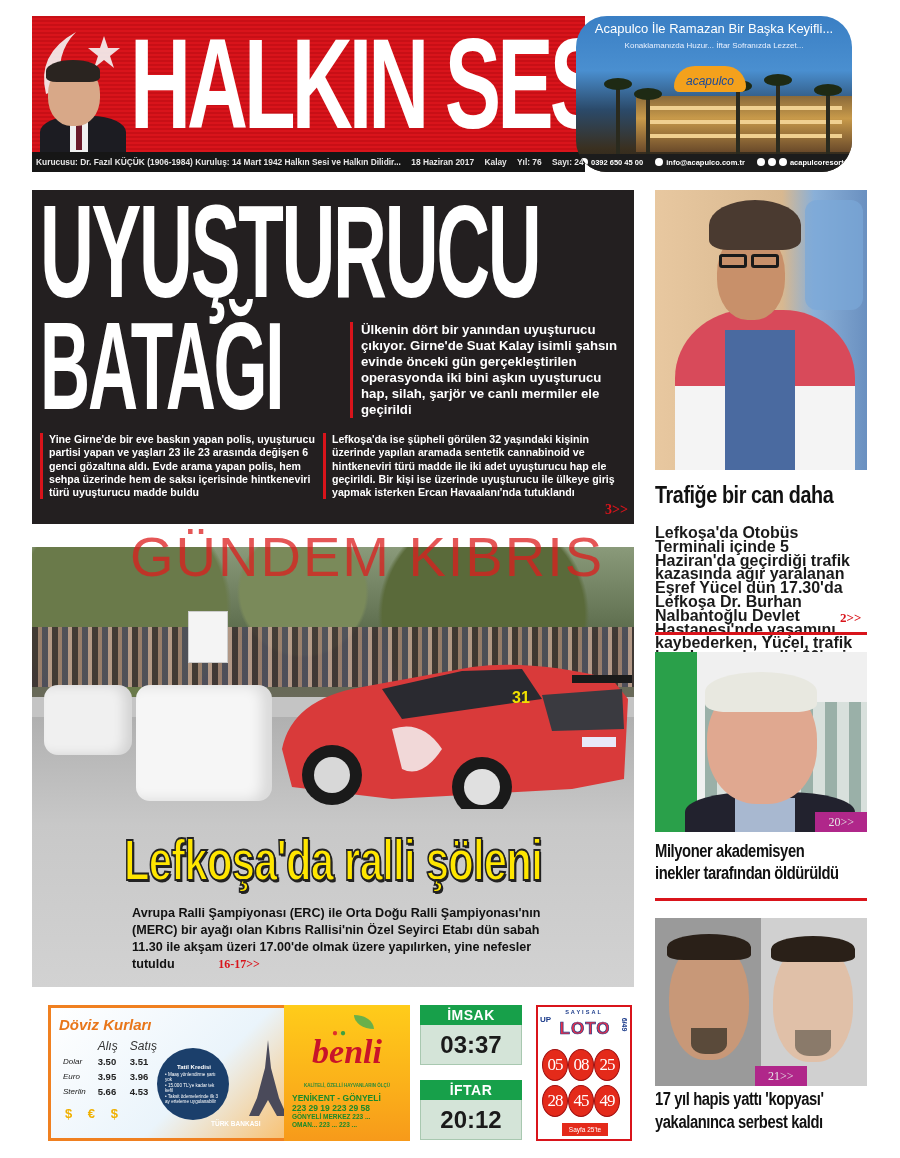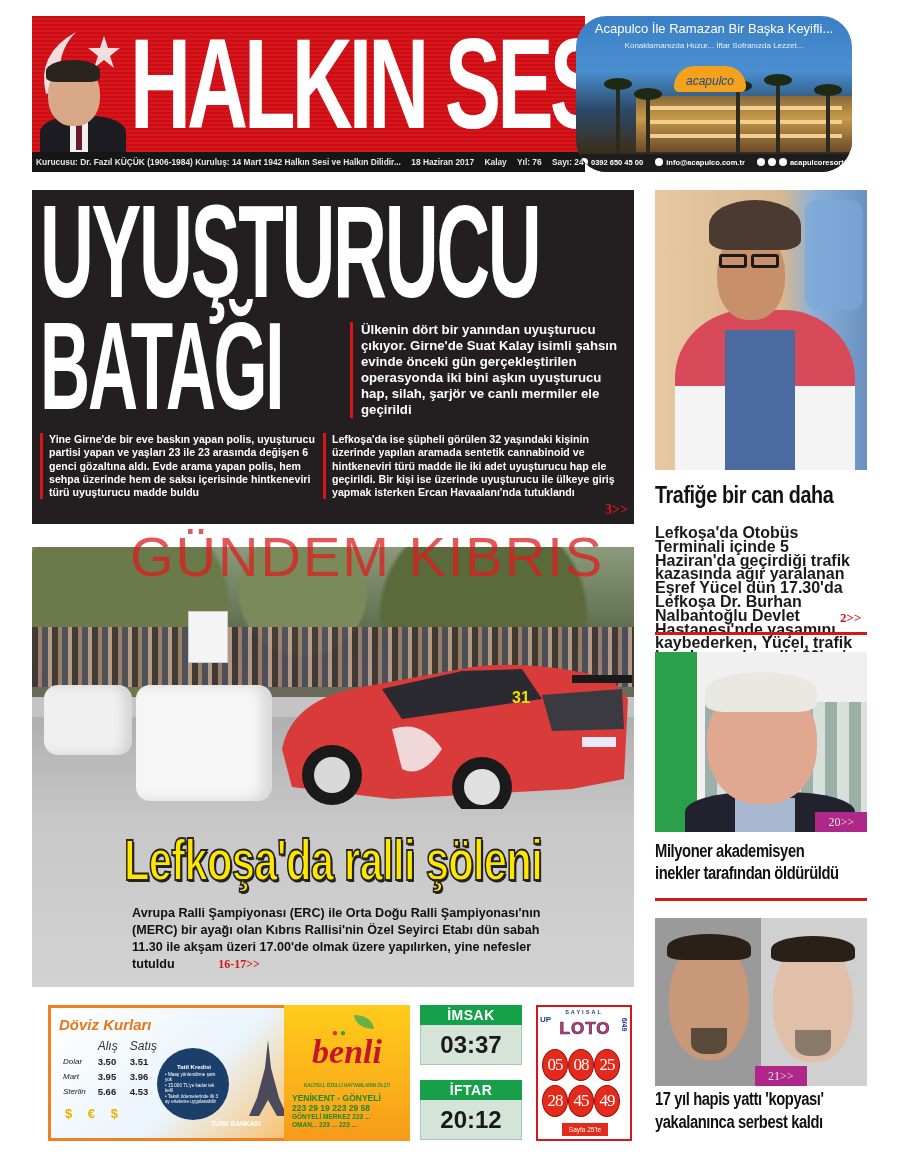--- a/index.html
+++ b/index.html
@@ -252,21 +252,21 @@
         <th></th>
         <th>Alış</th>
         <th>Satış</th>
       </tr>
       <tr>
         <td class="cur">Dolar</td>
         <td>3.50</td>
         <td>3.51</td>
       </tr>
       <tr>
-        <td class="cur">Mart</td>
+        <td class="cur">Euro</td>
         <td>3.95</td>
         <td>3.96</td>
       </tr>
       <tr>
         <td class="cur">Sterlin</td>
         <td>5.66</td>
         <td>4.53</td>
       </tr>
     </tbody>
       </table>

